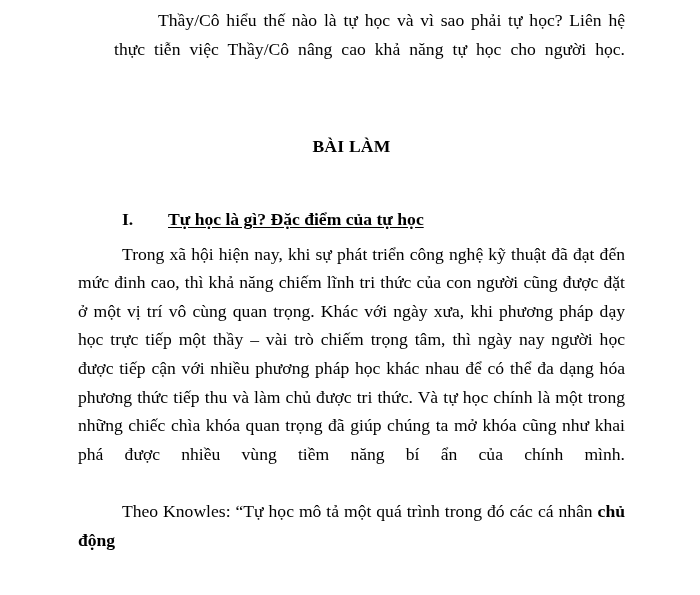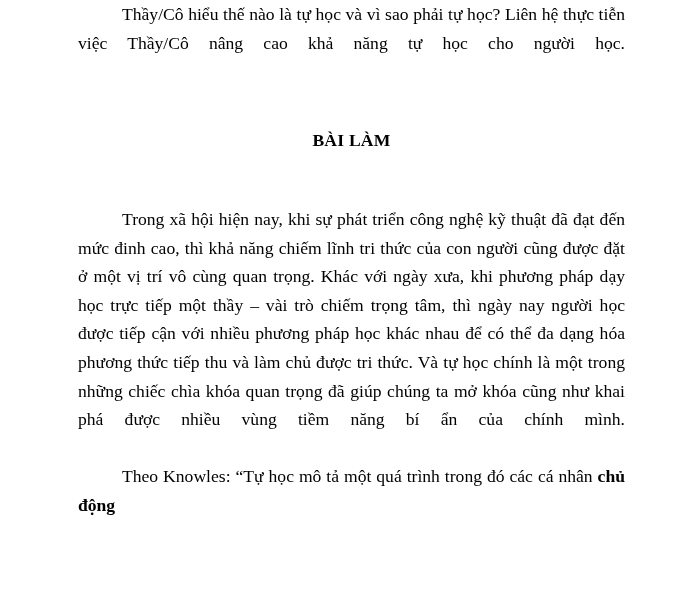--- a/index.html
+++ b/index.html
@@ -36,20 +36,22 @@
     margin: 0;
     word-spacing: 0.1px;
   }
   
   .para::after {
     content: "";
     display: inline-block;
     width: 100%;
   }
   .intro {
+    padding-top: 6px;
+    margin-left: 36px;
   }
   .spacer-after-intro {
     height: 28.6px;
   }
   .doc-title {
     font-size: 17.6px;
     line-height: 28.6px;
     font-weight: bold;
     text-align: center;
     margin: 12px;
@@ -89,20 +91,23 @@
   <div class="content">
 
     <p class="para intro">Thầy/Cô hiểu thế nào là tự học và vì sao phải tự học? Liên hệ thực tiễn việc Thầy/Cô nâng cao khả năng tự học cho người học.</p>
 
     <div class="spacer-after-intro"></div>
 
     <p class="doc-title">BÀI LÀM</p>
 
     <div class="spacer-after-title"></div>
 
+    <p class="section-heading">
+      <span class="numeral">I.</span><span class="heading-text">Tự học là gì? Đặc điểm của tự học</span>
+    </p>
 
     <div class="spacer-after-heading"></div>
 
     <p class="para"><span>Trong xã hội hiện nay, khi sự phát triển công nghệ kỹ thuật đã đạt đến mức đinh cao, thì khả năng chiếm lĩnh tri thức của con người cũng được đặt ở một vị trí vô cùng quan trọng. Khác với ngày xưa, khi phương pháp dạy học trực tiếp một thầy – vài trò chiếm trọng tâm, thì ngày nay người học được tiếp cận với nhiều phương pháp học khác nhau để có thể đa dạng hóa phương thức tiếp thu và làm chủ được tri thức. Và tự học chính là một trong những chiếc chìa khóa quan trọng đã giúp chúng ta mở khóa cũng như khai phá được nhiều vùng tiềm năng bí ẩn của chính mình.</span></p>
     <p class="para"><span>Theo Knowles: “Tự học mô tả một quá trình trong đó các cá nhân </span><span class="bold">chủ động</span></p>
 
   </div>
 </div>
 
 </body></html>

